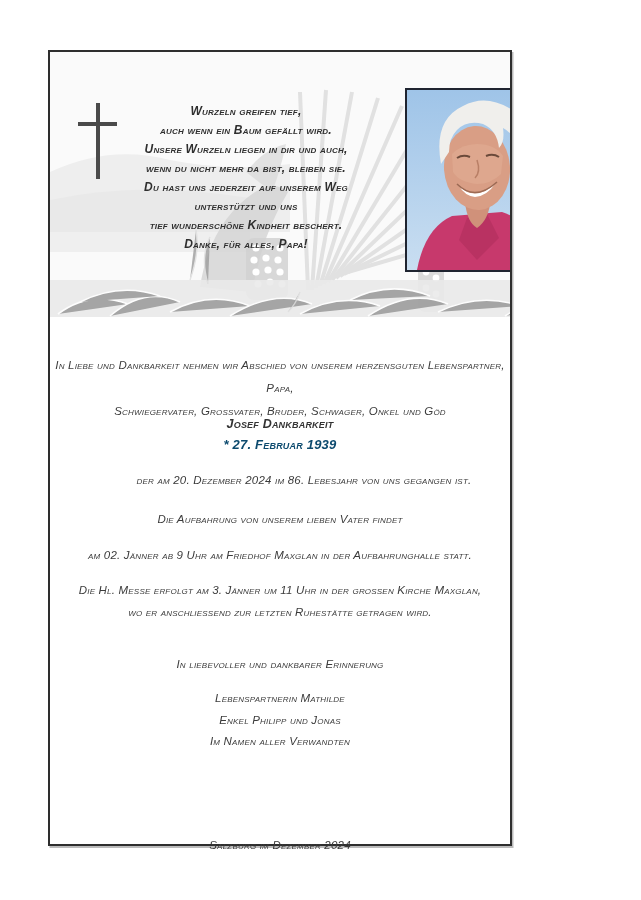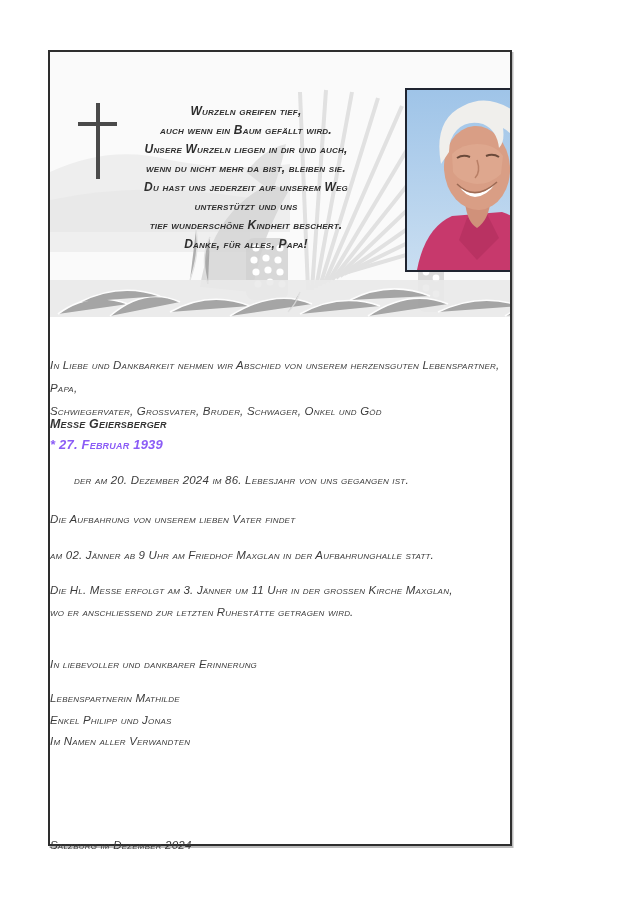--- a/index.html
+++ b/index.html
@@ -85,29 +85,30 @@
     box-sizing: border-box;
     border: 2px solid #1f2430;
     background: #aecdea;
   }
   .photo-frame svg { display: block; }
   
   .line, .block {
     position: absolute;
     left: 0;
     width: 100%;
+    text-align: center;
     font-style: italic;
     font-variant: small-caps;
     color: #3b3b3b;
     letter-spacing: 0.2px;
   }
   .body-text { font-size: 11.5px; line-height: 23px; font-weight: 400; }
   .p-intro        { top: 302px; }
   .p-name         { top: 362px; font-size: 12.5px; line-height: 20px; font-weight: 700; color: #333333; }
-  .p-birth        { top: 383px; font-size: 13px;  line-height: 20px; font-weight: 700; color: #8b5cf6; }
+  .p-birth        { top: 383px; font-size: 13px;  line-height: 20px; font-weight: 700; color: #0c4a6e; }
   .p-death        { top: 417px; padding-left: 24px; }
   .p-aufb1        { top: 456px; }
   .p-aufb2        { top: 492px; }
   .p-messe        { top: 527px; line-height: 22px; }
   .p-remembrance  { top: 601px; }
   .p-mourners     { top: 636px; line-height: 21.5px; }
   .p-place        { top: 782px; }
 </style>
 </head>
 <body>
@@ -240,21 +241,21 @@
           <path d="M104,60 Q112,52 110,36 Q120,48 114,66 Z" fill="#e7e6e2"></path>
         </svg>
       </div>
     </div>
 
     <div class="line body-text p-intro">
       <div>In Liebe und Dankbarkeit nehmen wir Abschied von unserem herzensguten Lebenspartner, Papa,</div>
       <div>Schwiegervater, Grossvater, Bruder, Schwager, Onkel und Göd</div>
     </div>
 
-    <div class="line p-name">Messe Geiersberger</div>
+    <div class="line p-name">Josef Dankbarkeit</div>
     <div class="line p-birth">* 27. Februar 1939</div>
 
     <div class="line body-text p-death">der am 20. Dezember 2024  im 86. Lebesjahr von uns gegangen ist.</div>
 
     <div class="line body-text p-aufb1">Die Aufbahrung von unserem lieben Vater findet</div>
     <div class="line body-text p-aufb2">am 02. Jänner ab 9 Uhr am Friedhof Maxglan in der Aufbahrunghalle statt.</div>
 
     <div class="line body-text p-messe">
       <div>Die Hl. Messe erfolgt am 3. Jänner um 11 Uhr in der grossen Kirche Maxglan,</div>
       <div>wo er anschliessend zur letzten Ruhestätte getragen wird.</div>

